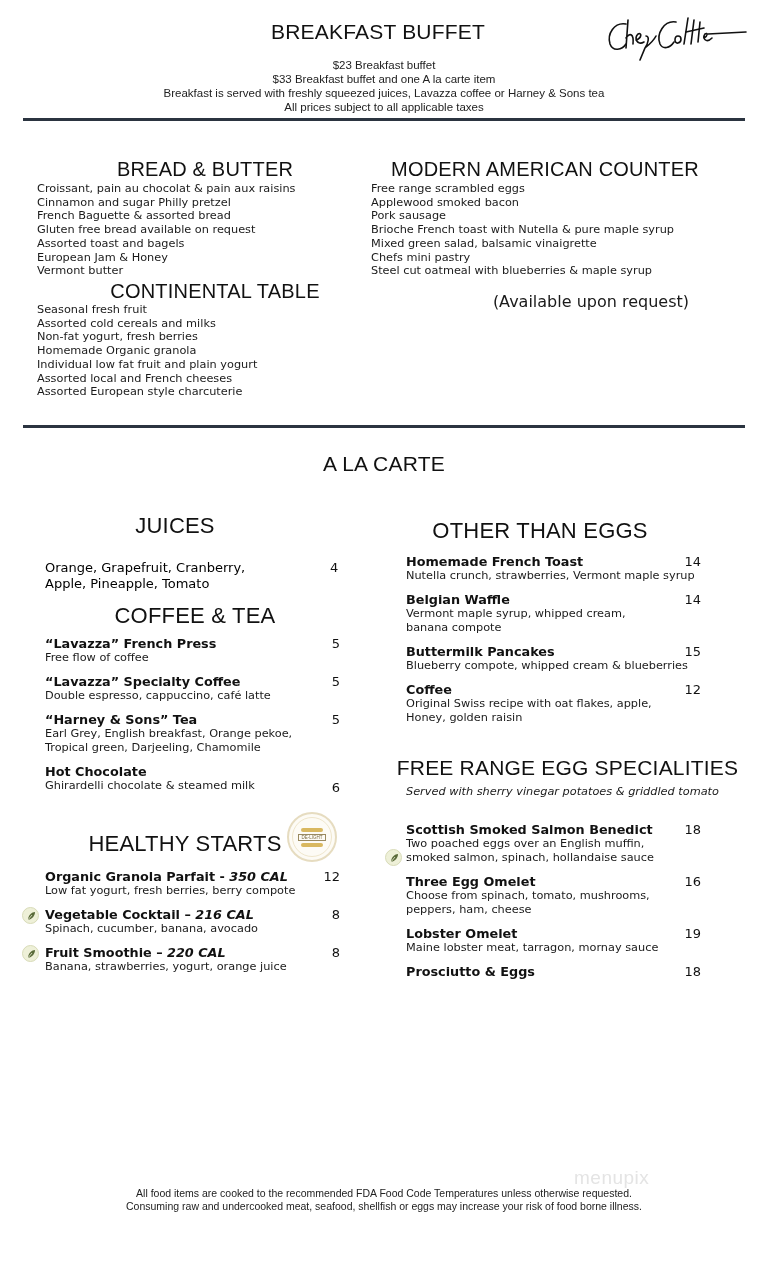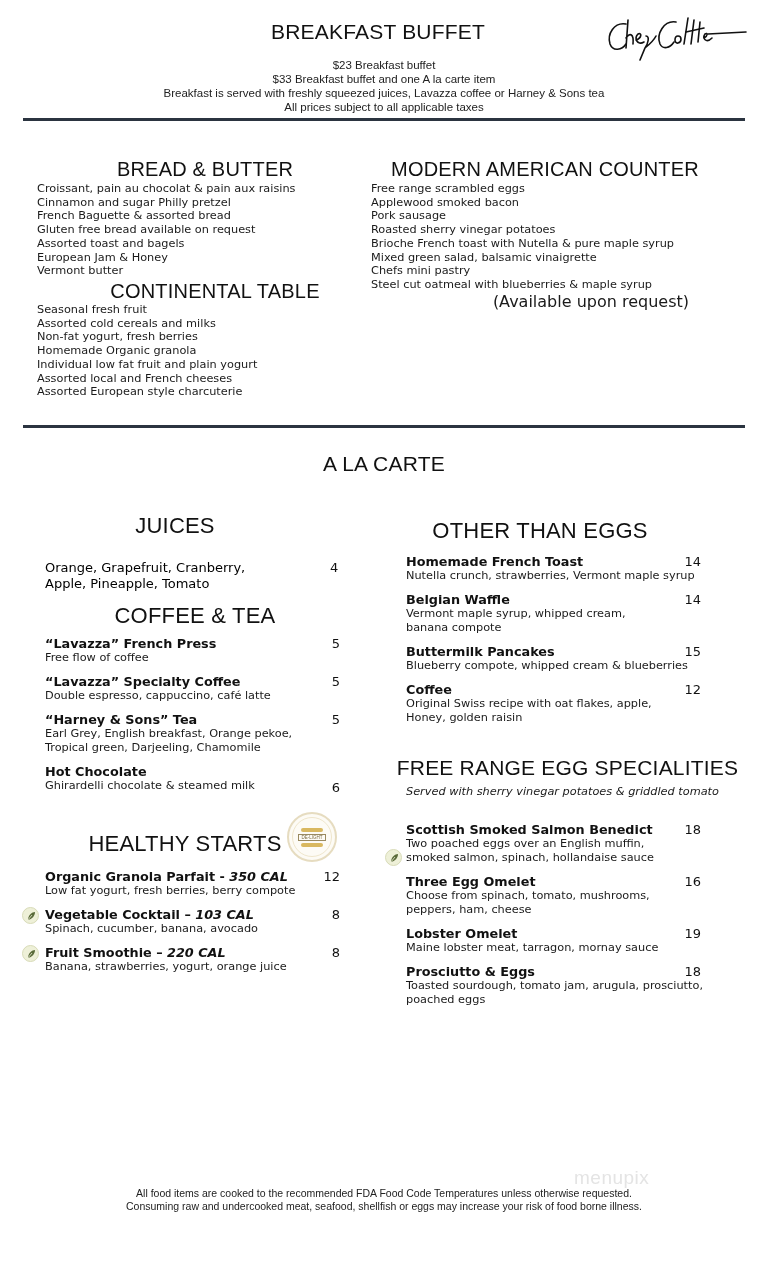--- a/index.html
+++ b/index.html
@@ -107,21 +107,20 @@
   <li>Individual low fat fruit and plain yogurt</li>
   <li>Assorted local and French cheeses</li>
   <li>Assorted European style charcuterie</li>
 </ul>
 
 <div id="h-modern" class="sec-heading title-font">MODERN AMERICAN COUNTER</div>
 <ul id="list-modern" class="plain-list">
   <li>Free range scrambled eggs</li>
   <li>Applewood smoked bacon</li>
   <li>Pork sausage</li>
-  <li>Roasted sherry vinegar potatoes</li>
   <li>Brioche French toast with Nutella &amp; pure maple syrup</li>
   <li>Mixed green salad, balsamic vinaigrette</li>
   <li>Chefs mini pastry</li>
   <li>Steel cut oatmeal with blueberries &amp; maple syrup</li>
 </ul>
 <div id="modern-note">(Available upon request)</div>
 
 <div id="divider-2" class="divider"></div>
 
 <div id="alacarte-title" class="title-font">A LA CARTE</div>
@@ -172,21 +171,21 @@
     <div class="item-price">12</div>
   </div>
 
   <div class="leaf-badge" style="top:907px;left:22px;">
     <svg viewBox="0 0 12 12">
         <path d="M3 10 C3 5, 7 2, 10 2 C10 6, 7 9, 3 10 Z" fill="#5a6b3a"></path>
         <path d="M2 11 L7 5" stroke="#eef0d8" stroke-width="0.8"></path>
       </svg>
   </div>
   <div class="item" style="top:907px;">
-    <div class="item-name"><span>Vegetable Cocktail – </span><span class="cal">103 CAL</span></div>
+    <div class="item-name"><span>Vegetable Cocktail – </span><span class="cal">216 CAL</span></div>
     <div class="item-desc">Spinach, cucumber, banana, avocado</div>
     <div class="item-price">8</div>
   </div>
 
   <div class="leaf-badge" style="top:945px;left:22px;">
     <svg viewBox="0 0 12 12">
         <path d="M3 10 C3 5, 7 2, 10 2 C10 6, 7 9, 3 10 Z" fill="#5a6b3a"></path>
         <path d="M2 11 L7 5" stroke="#eef0d8" stroke-width="0.8"></path>
       </svg>
   </div>
@@ -240,21 +239,20 @@
     <div class="item-desc" style="width:250px;">Choose from spinach, tomato, mushrooms, peppers, ham, cheese</div>
     <div class="item-price">16</div>
   </div>
   <div class="item" style="top:926px;">
     <div class="item-name">Lobster Omelet</div>
     <div class="item-desc">Maine lobster meat, tarragon, mornay sauce</div>
     <div class="item-price">19</div>
   </div>
   <div class="item" style="top:964px;">
     <div class="item-name">Prosciutto &amp; Eggs</div>
-    <div class="item-desc" style="width:320px;">Toasted sourdough, tomato jam, arugula, prosciutto, poached eggs</div>
     <div class="item-price">18</div>
   </div>
 </div>
 
 <div id="watermark">menupix</div>
 <div id="footer">
   <div>All food items are cooked to the recommended FDA Food Code Temperatures unless otherwise requested.</div>
   <div>Consuming raw and undercooked meat, seafood, shellfish or eggs may increase your risk of food borne illness.</div>
 </div>
 

